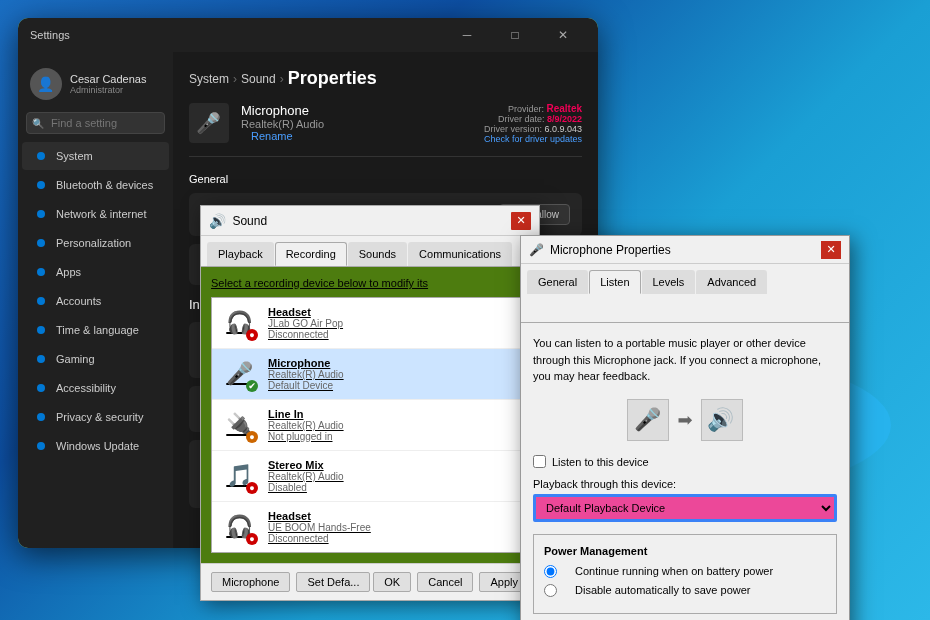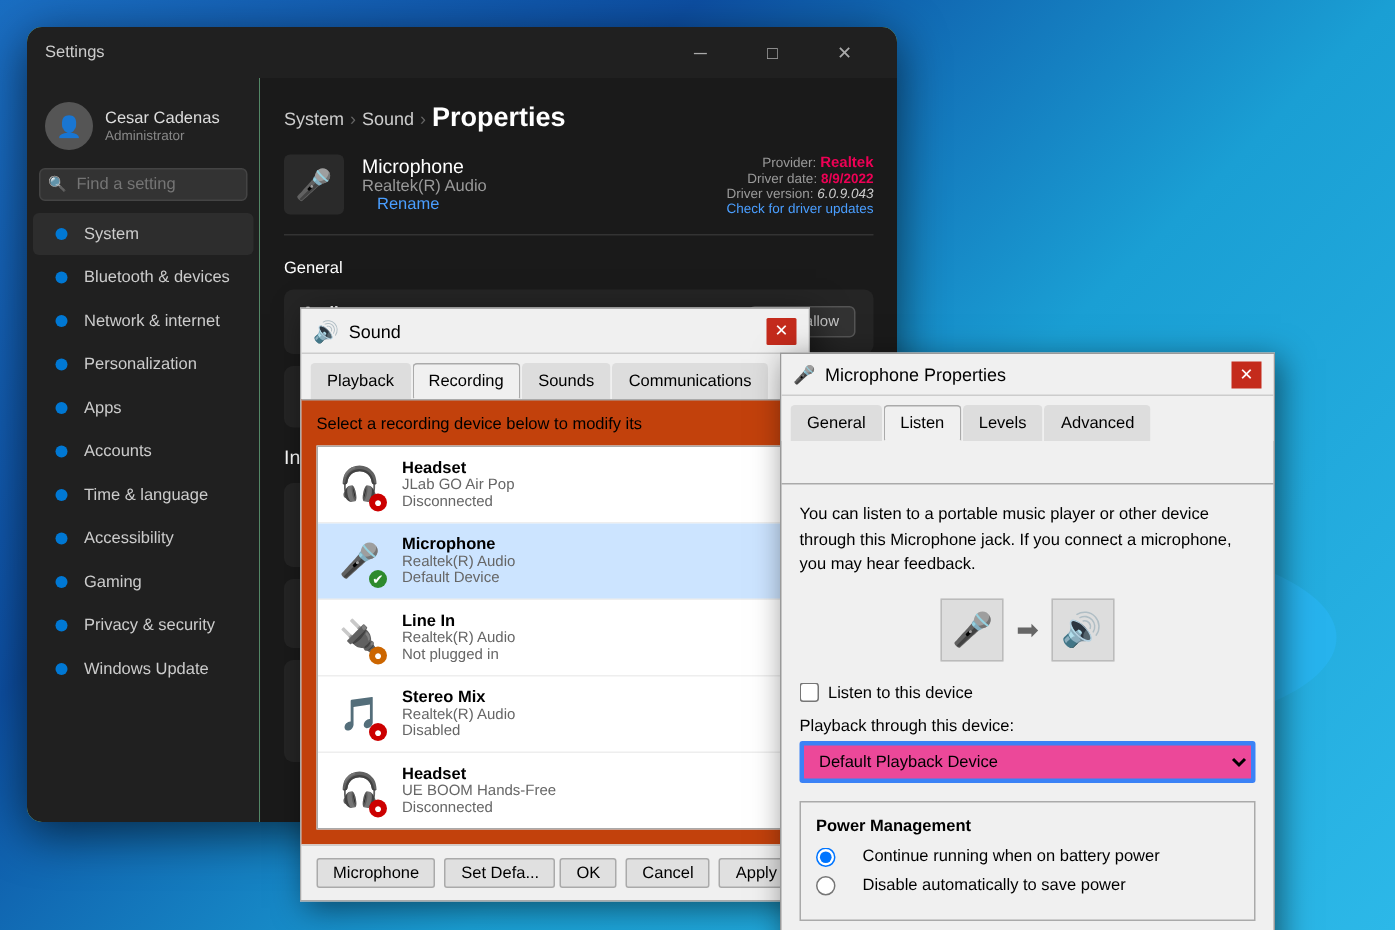--- a/index.html
+++ b/index.html
@@ -342,23 +342,24 @@
       background: #ddd;
     }
     .sound-tab.active {
       background: #f0f0f0;
       border: 1px solid #aaa;
       border-bottom: 1px solid #f0f0f0;
       z-index: 1;
     }
 
     .sound-content {
-      background: #c2410c;
+      background: #4d7c0f;
       padding: 10px;
       border-top: 1px solid #aaa;
+      text-decoration: underline;
     }
     .sound-instruction {
       font-size: 11px;
       color: #000;
       margin-bottom: 8px;
     }
 
     .device-list { background: #fff; border: 1px solid #aaa; }
     .device-list-item {
       display: flex;
@@ -656,27 +657,27 @@
       <div class="sidebar-item">
         <div class="sidebar-item-icon">
           <div class="dot-blue" style="background:#0078d4;"></div>
         </div>
         <span>Time &amp; language</span>
       </div>
       <div class="sidebar-item">
         <div class="sidebar-item-icon">
           <div class="dot-blue" style="background:#0078d4;"></div>
         </div>
+        <span>Gaming</span>
+      </div>
+      <div class="sidebar-item">
+        <div class="sidebar-item-icon">
+          <div class="dot-blue" style="background:#0078d4;"></div>
+        </div>
         <span>Accessibility</span>
-      </div>
-      <div class="sidebar-item">
-        <div class="sidebar-item-icon">
-          <div class="dot-blue" style="background:#0078d4;"></div>
-        </div>
-        <span>Gaming</span>
       </div>
       <div class="sidebar-item">
         <div class="sidebar-item-icon">
           <div class="dot-blue" style="background:#0078d4;"></div>
         </div>
         <span>Privacy &amp; security</span>
       </div>
       <div class="sidebar-item">
         <div class="sidebar-item-icon">
           <div class="dot-blue" style="background:#0078d4;"></div>
@@ -705,21 +706,21 @@
           <div>
             <span class="label">Provider:</span>
             <span class="value">Realtek</span>
           </div>
           <div>
             <span class="label">Driver date:</span>
             <span style="color:#e05;font-size:9px;font-weight:600;">8/9/2022</span>
           </div>
           <div>
             <span class="label">Driver version:</span>
-            <span style="font-size:9px;color:#ccc;font-style:italic;">6.0.9.043</span>
+            <span style="font-size:9px;color:#ccc;">6.0.9.043</span>
           </div>
           <div class="check-driver">Check for driver updates</div>
         </div>
       </div>
 
       <div class="section-title">General</div>
 
       <div class="audio-row">
         <div class="audio-row-left">
           <h4>Audio</h4>

